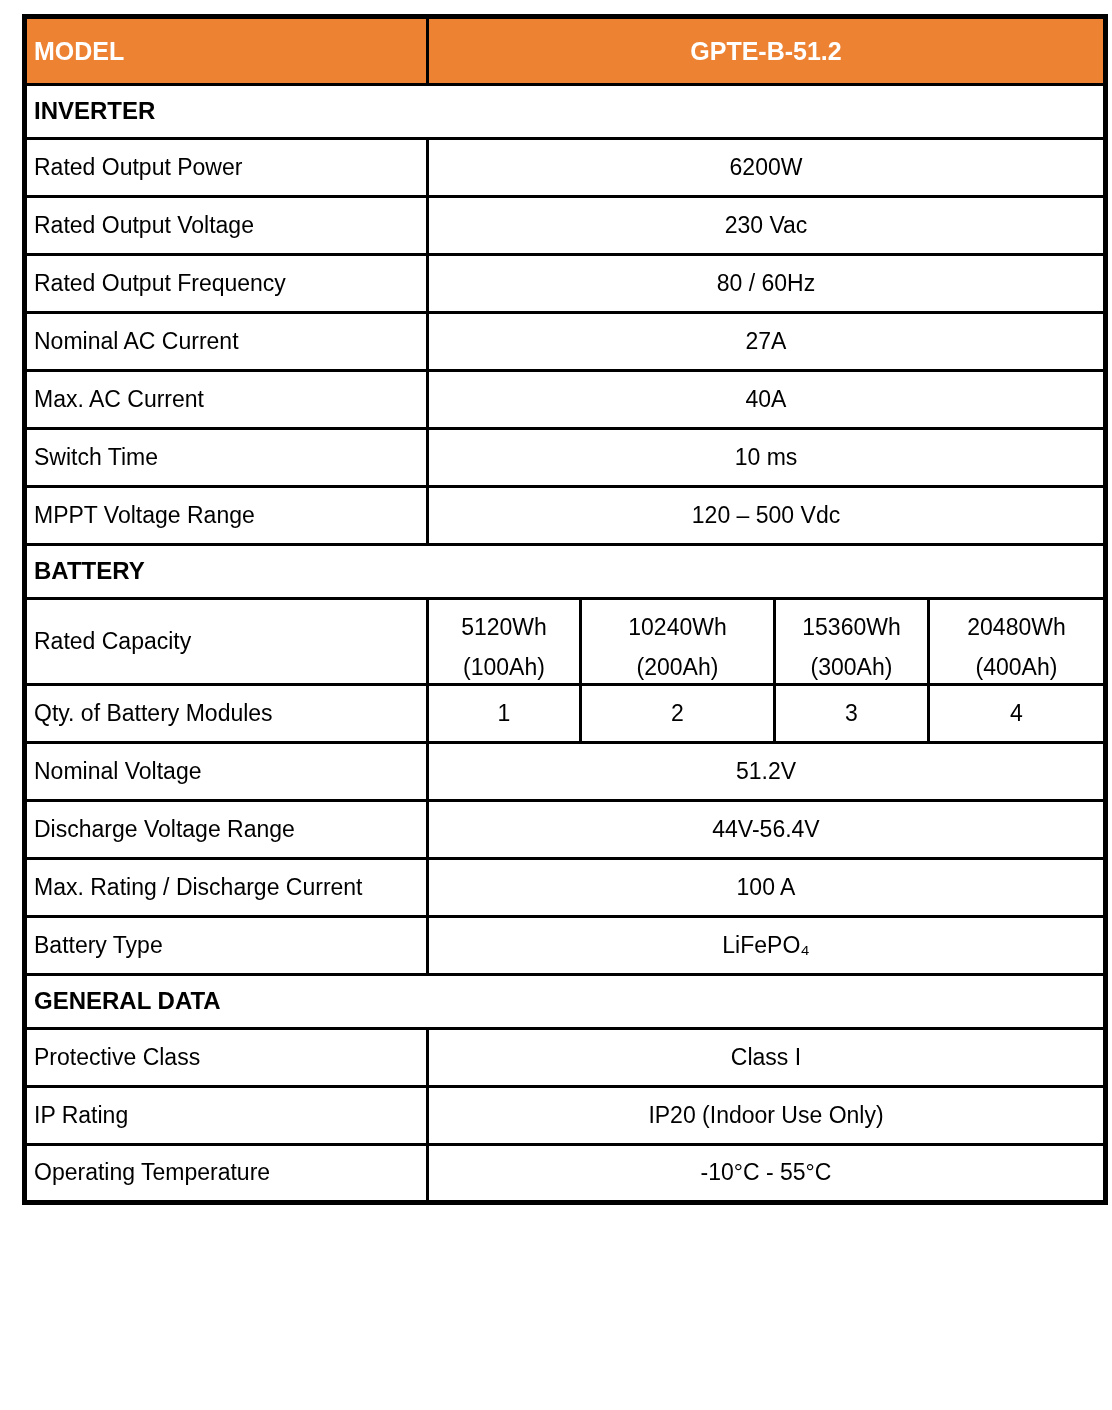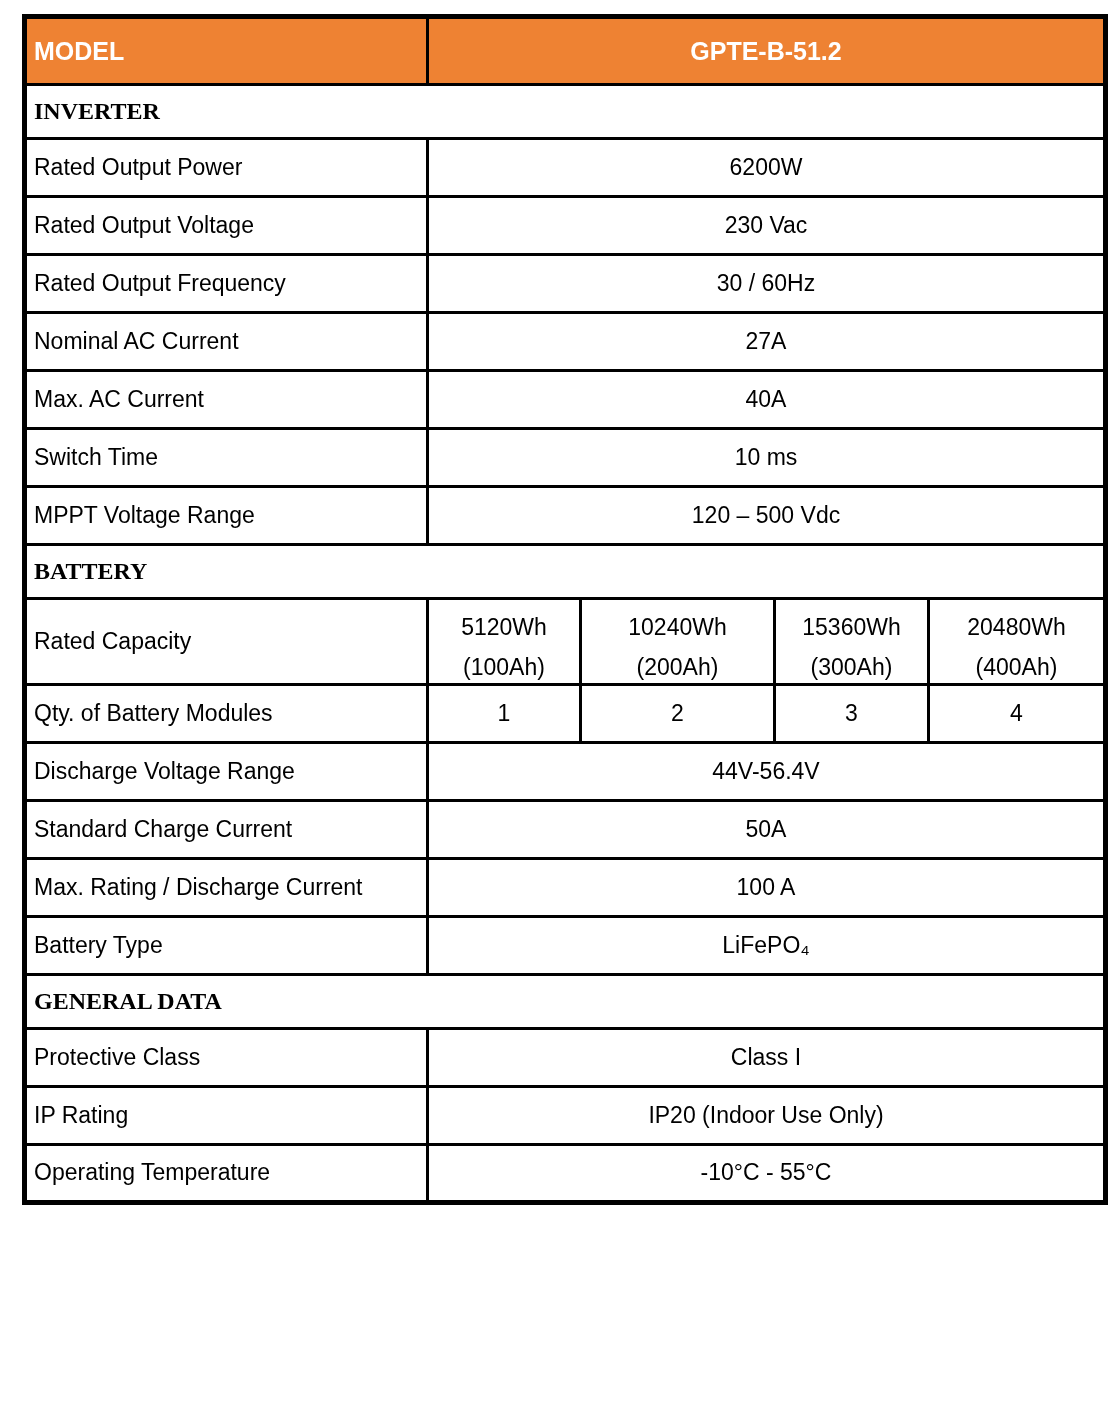--- a/index.html
+++ b/index.html
@@ -49,21 +49,20 @@
     background: #EE8233;
     color: #ffffff;
     font-weight: bold;
     font-size: 25px;
   }
   tr.model-row {
     height: 68px;
   }
   tr.section-row {
     height: 54px;
-    font-family: Liberation Serif, serif;
   }
   tr.section-row td {
     font-weight: bold;
     font-size: 24px;
     text-align: left;
     padding-left: 7px;
   }
   tr.data-row {
     height: 58px;
   }
@@ -101,21 +100,21 @@
     <tr class="data-row">
       <td class="label">Rated Output Power</td>
       <td class="value" colspan="4">6200W</td>
     </tr>
     <tr class="data-row">
       <td class="label">Rated Output Voltage</td>
       <td class="value" colspan="4">230 Vac</td>
     </tr>
     <tr class="data-row">
       <td class="label">Rated Output Frequency</td>
-      <td class="value" colspan="4">30 / 60Hz</td>
+      <td class="value" colspan="4">80 / 60Hz</td>
     </tr>
     <tr class="data-row">
       <td class="label">Nominal AC Current</td>
       <td class="value" colspan="4">27A</td>
     </tr>
     <tr class="data-row">
       <td class="label">Max. AC Current</td>
       <td class="value" colspan="4">40A</td>
     </tr>
     <tr class="data-row">
@@ -150,26 +149,26 @@
       </td>
     </tr>
     <tr class="data-row">
       <td class="label">Qty. of Battery Modules</td>
       <td class="value">1</td>
       <td class="value">2</td>
       <td class="value">3</td>
       <td class="value">4</td>
     </tr>
     <tr class="data-row">
+      <td class="label">Nominal Voltage</td>
+      <td class="value" colspan="4">51.2V</td>
+    </tr>
+    <tr class="data-row">
       <td class="label">Discharge Voltage Range</td>
       <td class="value" colspan="4">44V-56.4V</td>
-    </tr>
-    <tr class="data-row">
-      <td class="label">Standard Charge Current</td>
-      <td class="value" colspan="4">50A</td>
     </tr>
     <tr class="data-row">
       <td class="label">Max. Rating / Discharge Current</td>
       <td class="value" colspan="4">100 A</td>
     </tr>
     <tr class="data-row">
       <td class="label">Battery Type</td>
       <td class="value" colspan="4">LiFePO₄</td>
     </tr>
 

